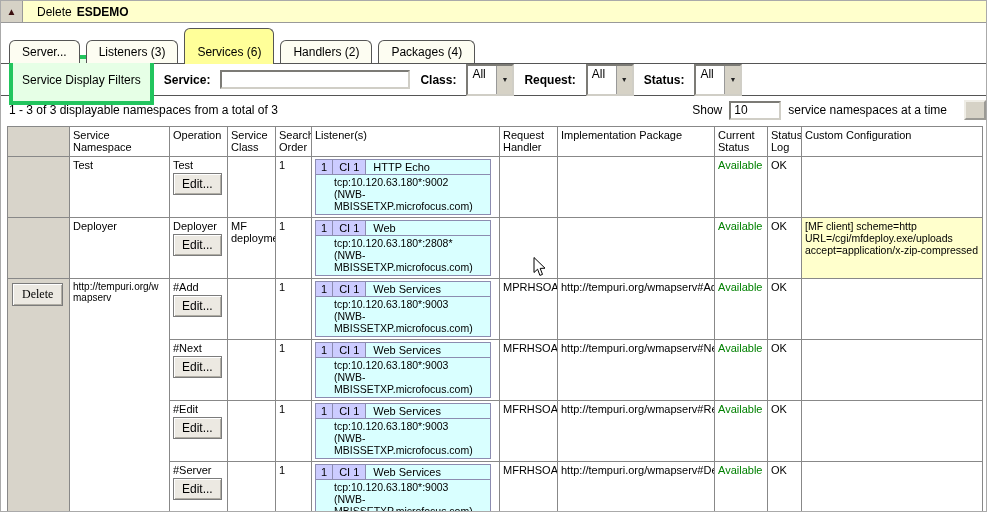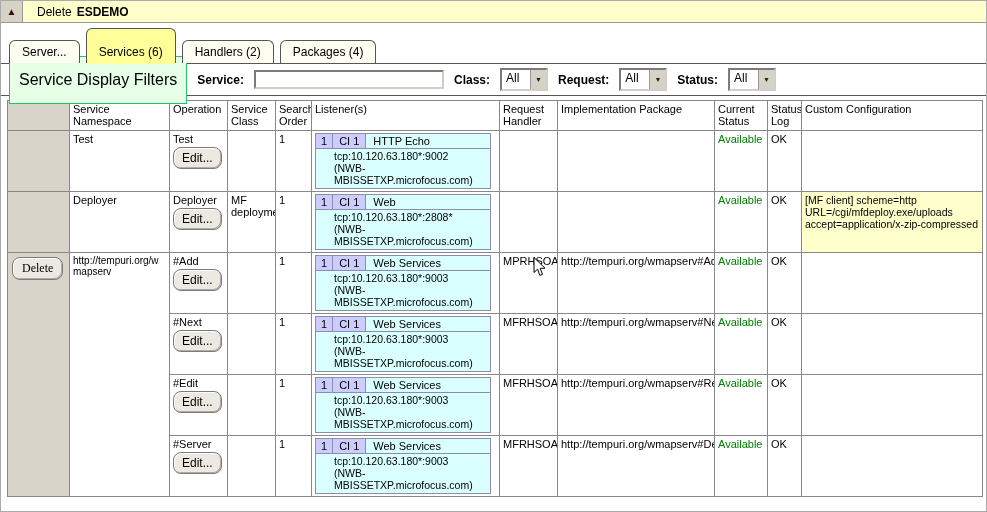--- a/index.html
+++ b/index.html
@@ -22,28 +22,28 @@
   .tab { border: 1px solid #555; border-bottom: none; border-radius: 6px 6px 0 0;
          padding: 4px 12px 4px; font-size: 12px; background: #fdfdf2; position: relative;
          cursor: default; white-space: nowrap; }
   .tab.active { background: #ffff99; padding-top: 16px; }
   .tab.active::after { content: ""; position: absolute; left: 0; right: 0; bottom: -1px;
                        height: 1px; background: #ffff99; }
 
   
   .filter-bar { display: flex; align-items: center; gap: 10px; padding: 4px 8px;
                 border-bottom: 1px solid #555; height: 32px; }
-  .filter-title { background: #e6ffe6; border: 1px solid #22c55e; padding: 14px 9px;
-                  font-size: 16px; white-space: nowrap; }
+  .filter-title { background: #e6ffe6; border: 4px solid #22c55e; padding: 14px 9px;
+                  font-size: 12px; white-space: nowrap; }
   .lbl { font-weight: bold; font-size: 12px; white-space: nowrap; }
   input.text { border: 2px inset #d0cec6; height: 19px; font-size: 12px;
                font-family: inherit; padding: 0 3px; }
   .service-input { width: 190px; }
   .selectbox { display: inline-flex; align-items: stretch; border: 2px inset #d0cec6;
-               background: #fff; height: 23px; font-size: 12px; }
+               background: #fff; height: 32px; font-size: 12px; }
   .sel-text { padding: 1px 6px 0 4px; min-width: 28px; }
   .sel-btn { width: 16px; background: #d6d2c6; border-left: 1px solid #999;
              display: flex; align-items: center; justify-content: center;
              font-size: 7px; color: #222; }
 
   
   .info-bar { display: flex; align-items: center; padding: 4px 0 2px 8px;
               font-size: 12px; height: 26px; }
   .info-left { flex: 1; }
   .info-right { display: flex; align-items: center; gap: 7px; }
@@ -55,21 +55,21 @@
   table.services { border-collapse: collapse; table-layout: fixed; width: 975px;
                    margin: 4px 0 0 6px; font-size: 11px; }
   .services th, .services td { border: 1px solid #888; vertical-align: top;
                                padding: 2px 3px; overflow: hidden; text-align: left; }
   .services th { font-weight: normal; height: 30px; background: #fff; }
   .services tr.body-row { height: 52px; }
   td.graycol, th.graycol { background: #d8d4ca; }
   td.ns-small { font-size: 10px; word-break: break-all; }
   .op-name { margin-bottom: 2px; }
 
-  .btn { background: #ece9e2; border: 1px solid #7b7b7b; border-radius: 8px;
+  .btn { background: #ece9e2; border: 1px solid #7b7b7b; border-radius: 0;
          box-shadow: inset 1px 1px 0 #fff, inset -1px -1px 0 #b0ada4;
          font-family: inherit; font-size: 11px; padding: 2px 8px; cursor: default; }
   .edit-btn { padding: 3px 8px; font-size: 12px; }
   .delete-btn { margin: 2px 1px; padding: 3px 9px; font-size: 12px; font-family: Liberation Serif, serif; }
 
   .status-avail { color: #008000; }
 
   .listener { border: 1px solid #8c8cb0; background: #d9ffff; width: 176px; }
   .l-top { display: flex; border-bottom: 1px solid #8c8cb0; }
   .l-num { background: #ccccff; padding: 1px 5px; border-right: 1px solid #8c8cb0; }
@@ -93,20 +93,21 @@
       <span>▲</span>
     </div>
     <div class="header-bar">
       <span>Delete</span>
       <span class="server-name">ESDEMO</span>
     </div>
   </div>
 
   <div class="tabs">
     <div class="tab">Server...</div>
+    <div class="tab">Listeners (3)</div>
     <div class="tab active">Services (6)</div>
     <div class="tab">Handlers (2)</div>
     <div class="tab">Packages (4)</div>
   </div>
 
   <div class="filter-bar">
     <div class="filter-title">Service Display Filters</div>
     <span class="lbl">Service:</span>
     <input class="text service-input" type="text" value="" style="">
     <span class="lbl">Class:</span>
@@ -119,20 +120,29 @@
       <span class="sel-text">All</span>
       <span class="sel-btn">▼</span>
     </span>
     <span class="lbl">Status:</span>
     <span class="selectbox">
       <span class="sel-text">All</span>
       <span class="sel-btn">▼</span>
     </span>
   </div>
 
+  <div class="info-bar">
+    <div class="info-left">1 - 3 of 3 displayable namespaces from a total of 3</div>
+    <div class="info-right">
+      <span>Show</span>
+      <input class="text show-input" type="text" value="10" style="">
+      <span>service namespaces at a time</span>
+      <span class="nav-btn"></span>
+    </div>
+  </div>
 
   <table class="services">
     <colgroup>
       <col style="width:62px">
         <col style="width:100px">
         <col style="width:58px">
       <col style="width:48px">
         <col style="width:36px">
         <col style="width:188px">
       <col style="width:58px">

